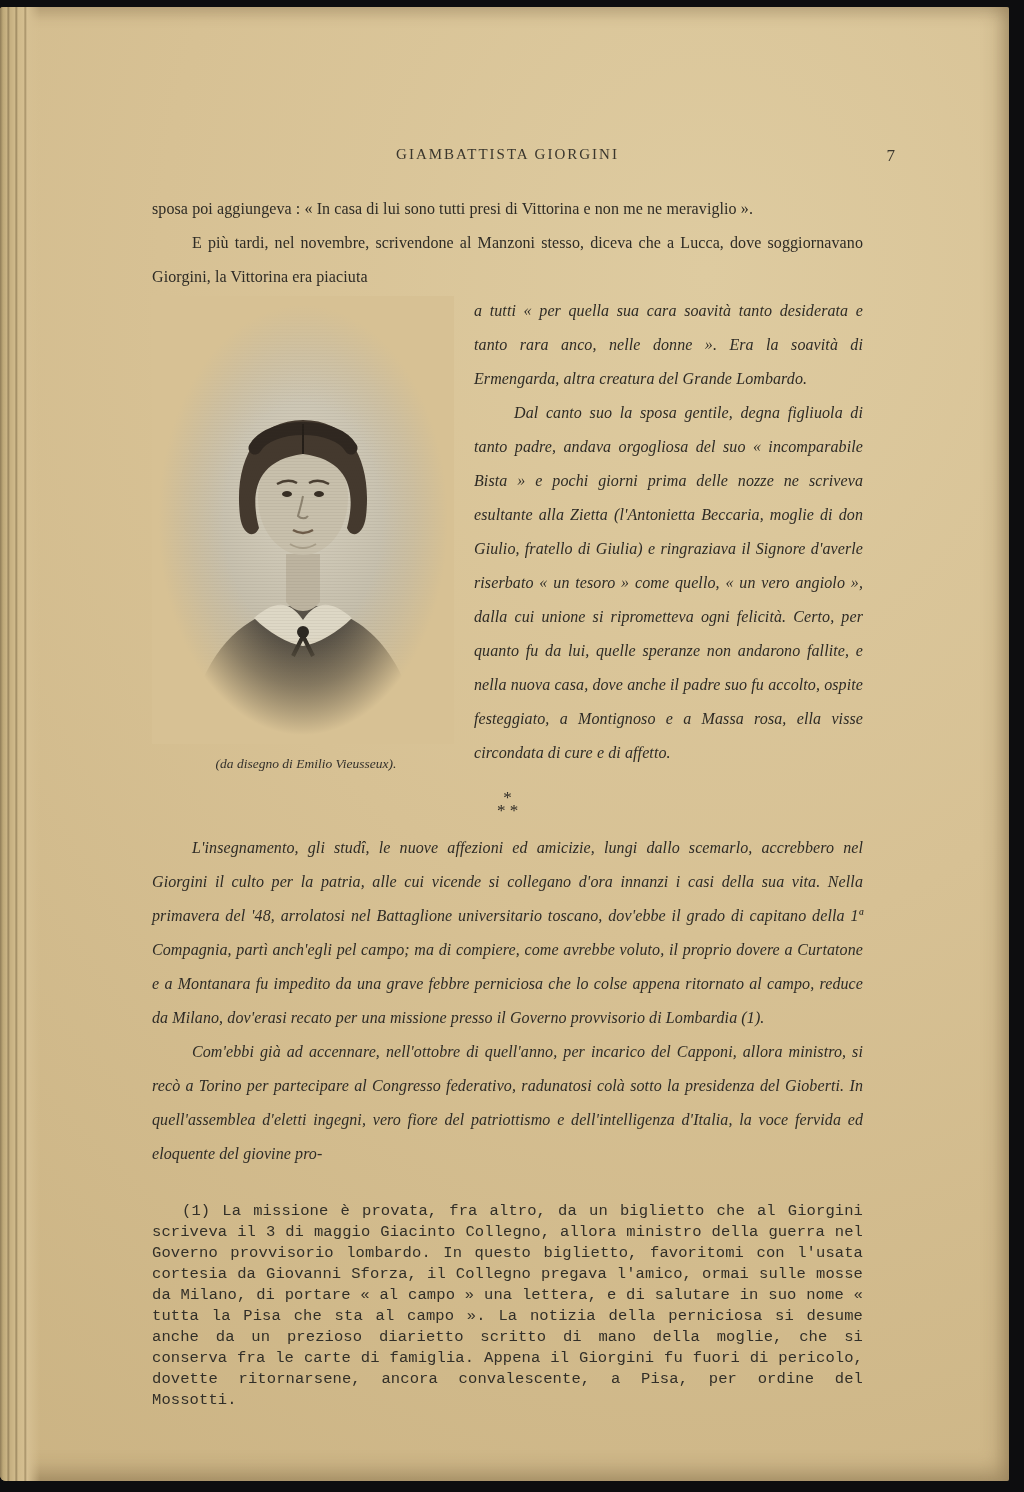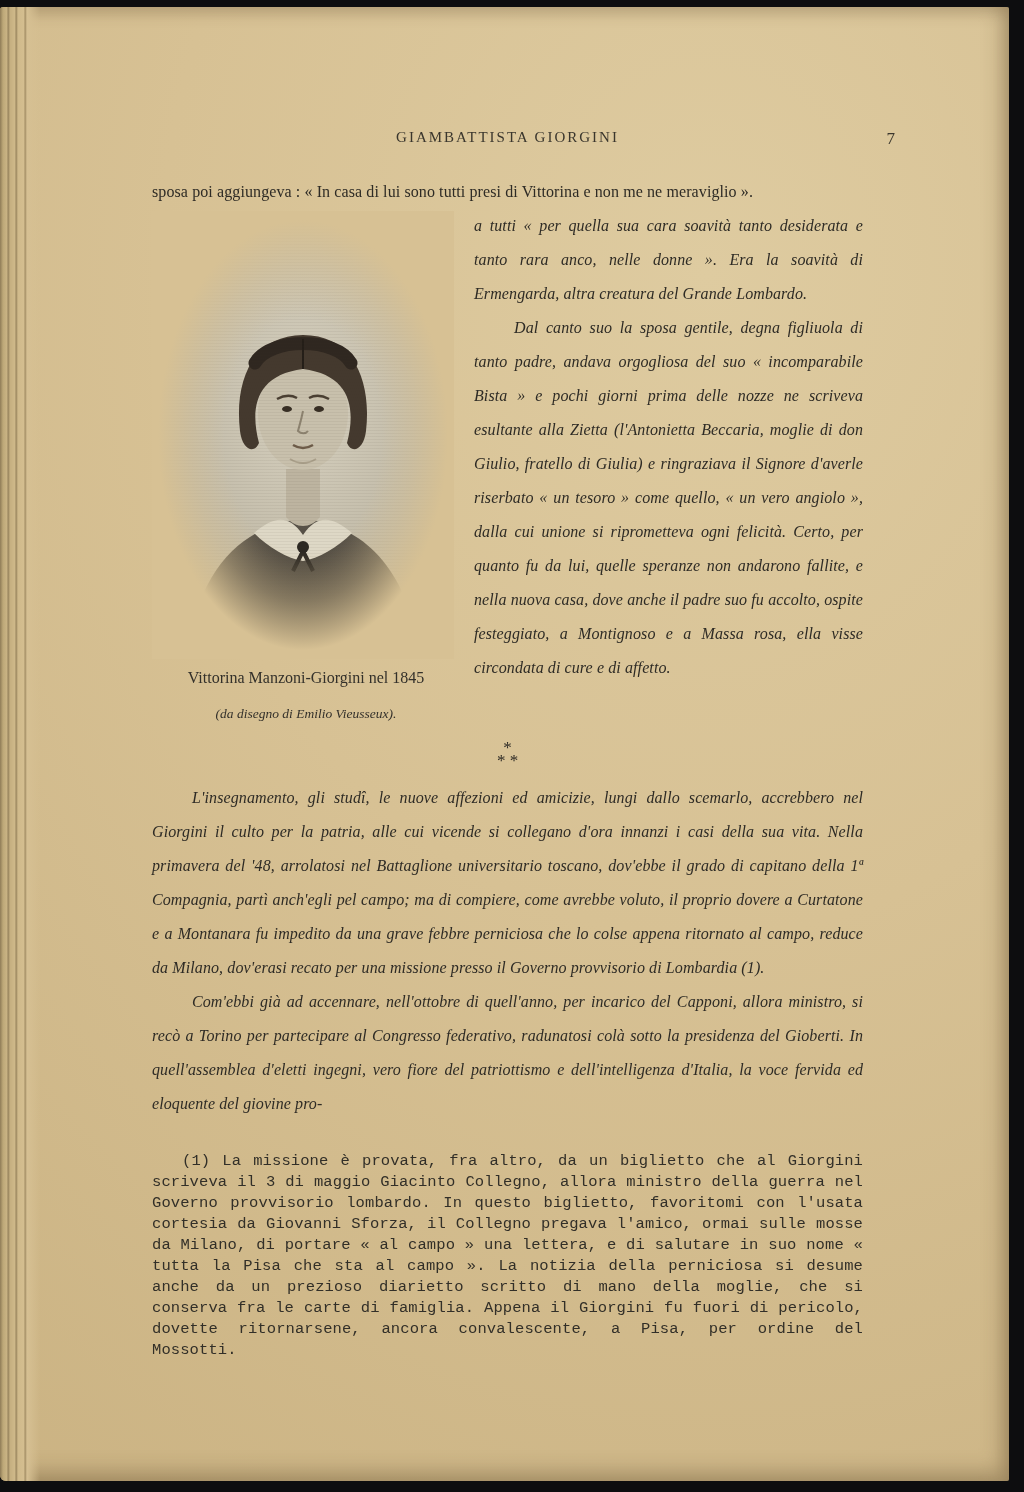--- a/index.html
+++ b/index.html
@@ -20,21 +20,21 @@
   
   .book-edges{
     position:absolute;left:0;top:0;bottom:0;width:40px;
     background:linear-gradient(90deg,
       #8f7c57 0px,#bda878 3px,#cab485 7px,#93805a 8px,
       #c5af80 10px,#cfb98a 15px,#97835c 16px,
       #d0ba8b 18px,#d4be90 24px,#a18c63 25px,
       #d6c093 27px,rgba(214,192,147,0) 40px);
   }
   .content{
-    position:absolute;left:152px;top:122px;right:146px;
+    position:absolute;left:152px;top:139px;right:146px;
     color:#2e2b25;
   }
   .running-header{
     position:relative;text-align:center;height:22px;margin-bottom:24px;
     font-size:15px;letter-spacing:2px;color:#3a362d;
   }
   .page-number{
     position:absolute;right:-32px;top:0;font-size:17px;letter-spacing:0;
   }
   p{
@@ -82,20 +82,21 @@
 
   <div class="content">
 
     <div class="running-header">
       <span>GIAMBATTISTA GIORGINI</span>
       <span class="page-number">7</span>
     </div>
 
     <p>sposa poi aggiungeva : « In casa di lui sono tutti presi di Vittorina e non me ne meraviglio ».</p>
 
+    <p class="indent">E più tardi, nel novembre, scrivendone al Manzoni stesso, diceva che a Lucca, dove soggiornavano Giorgini, la Vittorina era piaciuta</p>
 
     <div class="media-row">
       <figure class="figure-col" style="margin:0">
         <div class="oval-wrap">
           <svg viewBox="0 0 290 436" xmlns="http://www.w3.org/2000/svg" role="img">
             <defs>
               <radialGradient id="bgG" cx="50%" cy="42%" r="68%">
                 <stop offset="0%" stop-color="#d6d0bf"></stop>
                 <stop offset="70%" stop-color="#bfb8a5"></stop>
                 <stop offset="100%" stop-color="#a49b85"></stop>
@@ -118,21 +119,20 @@
             <ellipse cx="129" cy="192" rx="5" ry="3" fill="#372e24"></ellipse>
             <ellipse cx="161" cy="192" rx="5" ry="3" fill="#372e24"></ellipse>
             <path d="M145,194 C143,204 141,210 140,214 C143,217 148,217 150,214" fill="none" stroke="#8d8370" stroke-width="2"></path>
             <path d="M135,228 Q145,234 155,228" fill="none" stroke="#6e5c49" stroke-width="2.5"></path>
             <path d="M132,242 Q145,250 158,242" fill="none" stroke="#a99f8a" stroke-width="2"></path>
             <circle cx="145" cy="330" r="6" fill="#2c2822"></circle>
             <path d="M145,334 L135,354 M145,334 L155,354" stroke="#2c2822" stroke-width="4"></path>
           </svg>
         </div>
         <figcaption>
-          <div class="caption-title">Vittorina Manzoni-Giorgini nel 1845</div>
           <div class="caption-credit">(da disegno di Emilio Vieusseux).</div>
         </figcaption>
       </figure>
 
       <div class="side-text">
         <p>a tutti « per quella sua cara soavità tanto desiderata e tanto rara anco, nelle donne ». Era la soavità di Ermengarda, altra creatura del Grande Lombardo.</p>
         <p class="indent">Dal canto suo la sposa gentile, degna figliuola di tanto padre, andava orgogliosa del suo « incomparabile Bista » e pochi giorni prima delle nozze ne scriveva esultante alla Zietta (l'Antonietta Beccaria, moglie di don Giulio, fratello di Giulia) e ringraziava il Signore d'averle riserbato « un tesoro » come quello, « un vero angiolo », dalla cui unione si riprometteva ogni felicità. Certo, per quanto fu da lui, quelle speranze non andarono fallite, e nella nuova casa, dove anche il padre suo fu accolto, ospite festeggiato, a Montignoso e a Massa rosa, ella visse circondata di cure e di affetto.</p>
       </div>
     </div>
 

